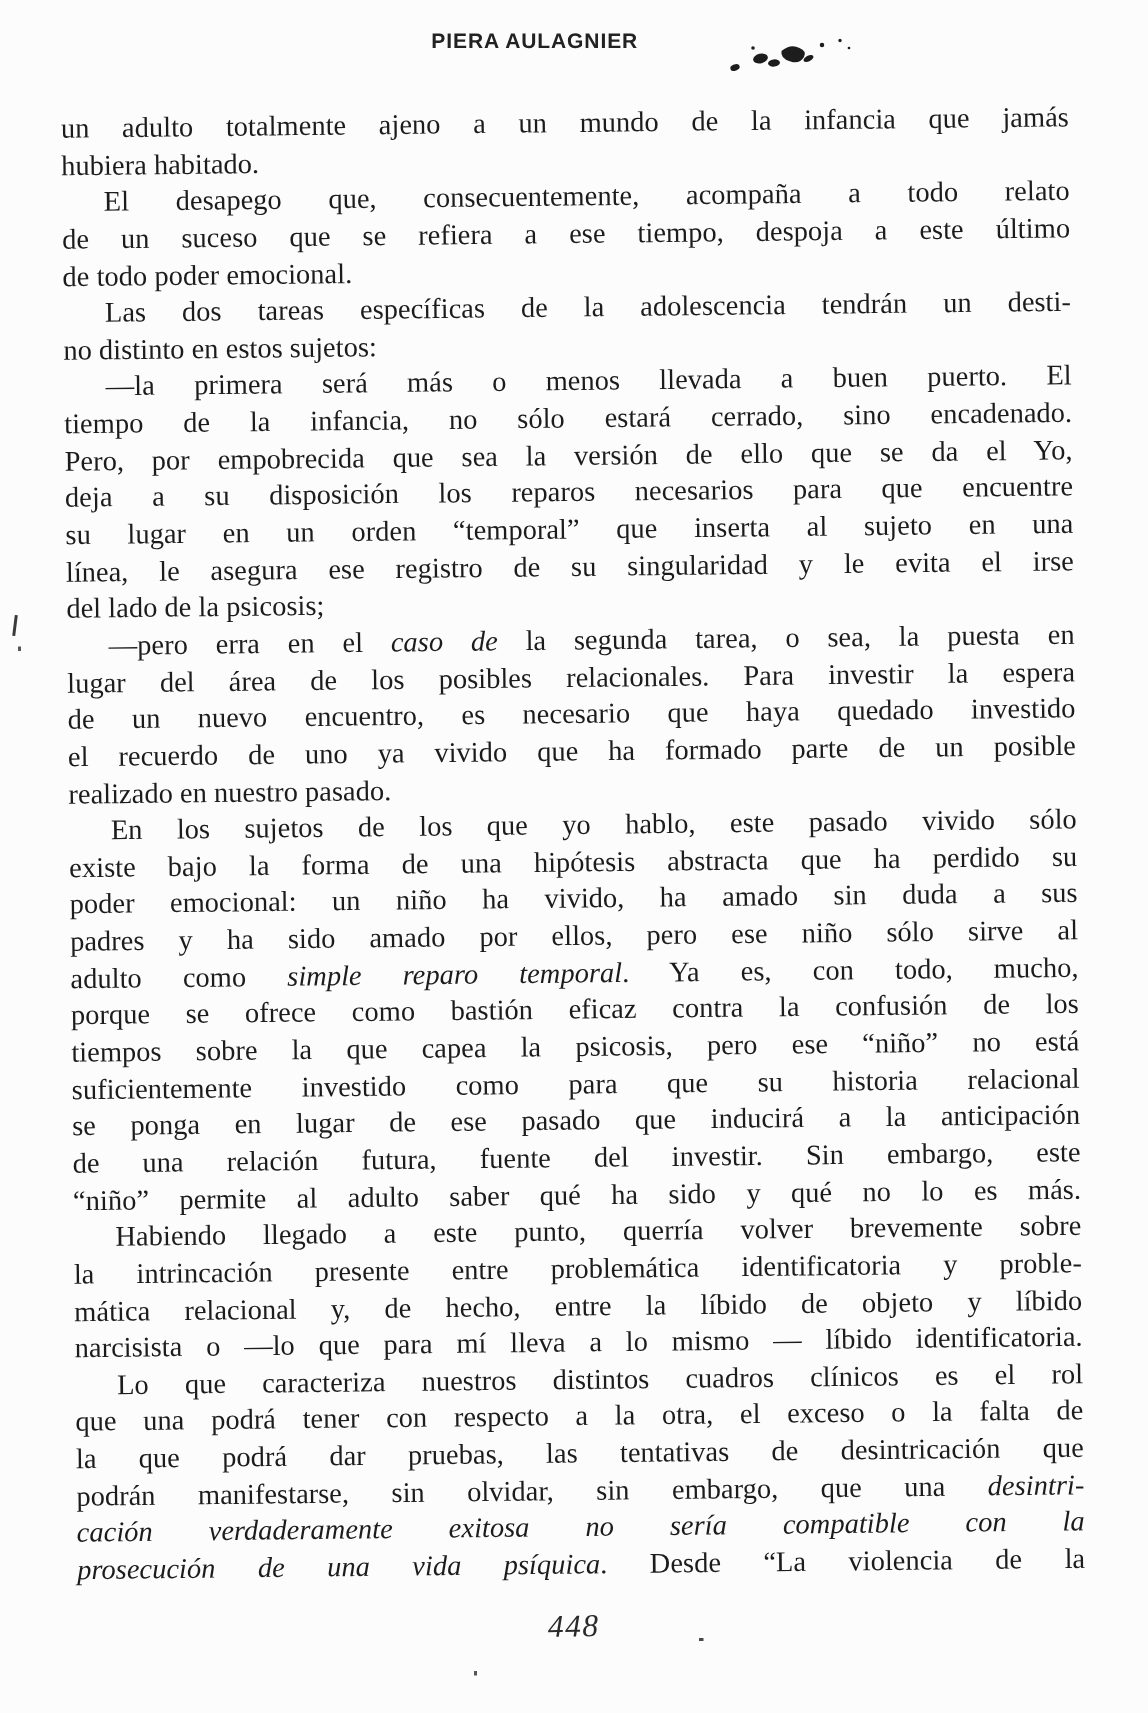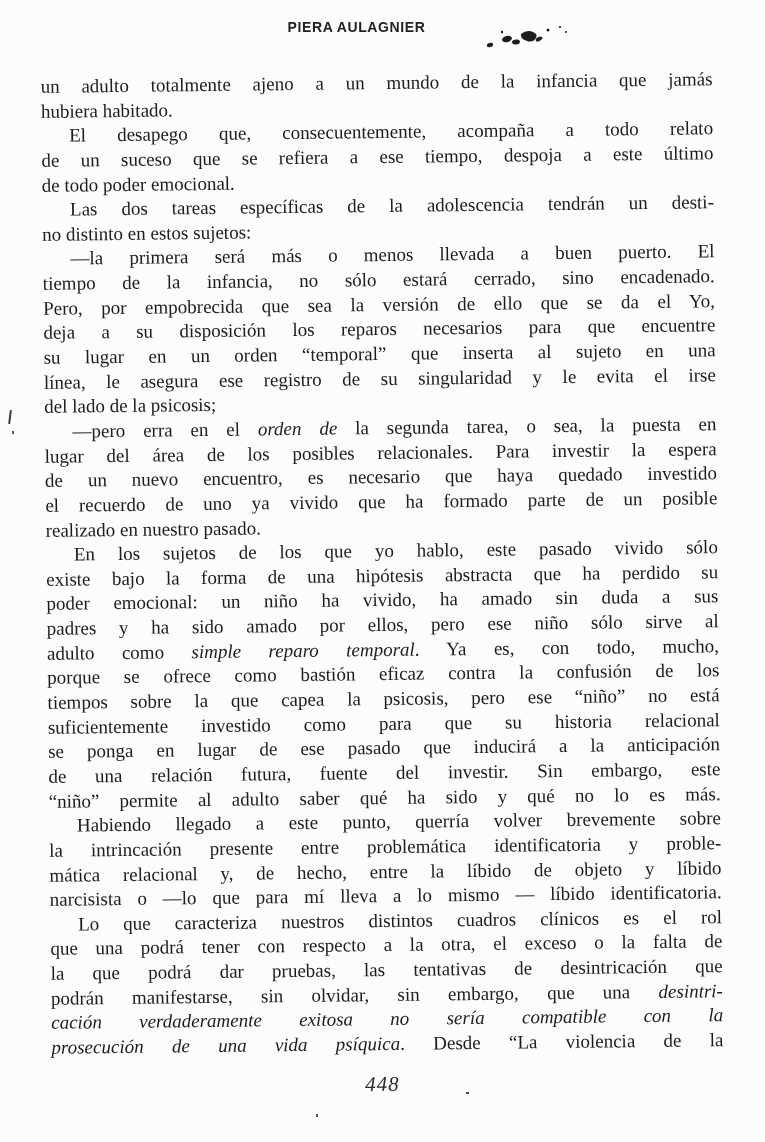--- a/index.html
+++ b/index.html
@@ -103,21 +103,21 @@
       <div class="line no-just"><span>de todo poder emocional.</span></div>
       <div class="line indent"><span>Las dos tareas específicas de la adolescencia tendrán un desti-</span></div>
       <div class="line no-just"><span>no distinto en estos sujetos:</span></div>
       <div class="line indent"><span>—la primera será más o menos llevada a buen puerto. El</span></div>
       <div class="line"><span>tiempo de la infancia, no sólo estará cerrado, sino encadenado.</span></div>
       <div class="line"><span>Pero, por empobrecida que sea la versión de ello que se da el Yo,</span></div>
       <div class="line"><span>deja a su disposición los reparos necesarios para que encuentre</span></div>
       <div class="line"><span>su lugar en un orden “temporal” que inserta al sujeto en una</span></div>
       <div class="line"><span>línea, le asegura ese registro de su singularidad y le evita el irse</span></div>
       <div class="line no-just"><span>del lado de la psicosis;</span></div>
-      <div class="line indent"><span>—pero erra en el </span><i>orden de</i><span> la segunda tarea, o sea, la puesta en</span></div>
+      <div class="line indent"><span>—pero erra en el </span><i>caso de</i><span> la segunda tarea, o sea, la puesta en</span></div>
       <div class="line"><span>lugar del área de los posibles relacionales. Para investir la espera</span></div>
       <div class="line"><span>de un nuevo encuentro, es necesario que haya quedado investido</span></div>
       <div class="line"><span>el recuerdo de uno ya vivido que ha formado parte de un posible</span></div>
       <div class="line no-just"><span>realizado en nuestro pasado.</span></div>
       <div class="line indent"><span>En los sujetos de los que yo hablo, este pasado vivido sólo</span></div>
       <div class="line"><span>existe bajo la forma de una hipótesis abstracta que ha perdido su</span></div>
       <div class="line"><span>poder emocional: un niño ha vivido, ha amado sin duda a sus</span></div>
       <div class="line"><span>padres y ha sido amado por ellos, pero ese niño sólo sirve al</span></div>
       <div class="line"><span>adulto como </span><i>simple reparo temporal</i><span>. Ya es, con todo, mucho,</span></div>
       <div class="line"><span>porque se ofrece como bastión eficaz contra la confusión de los</span></div>

